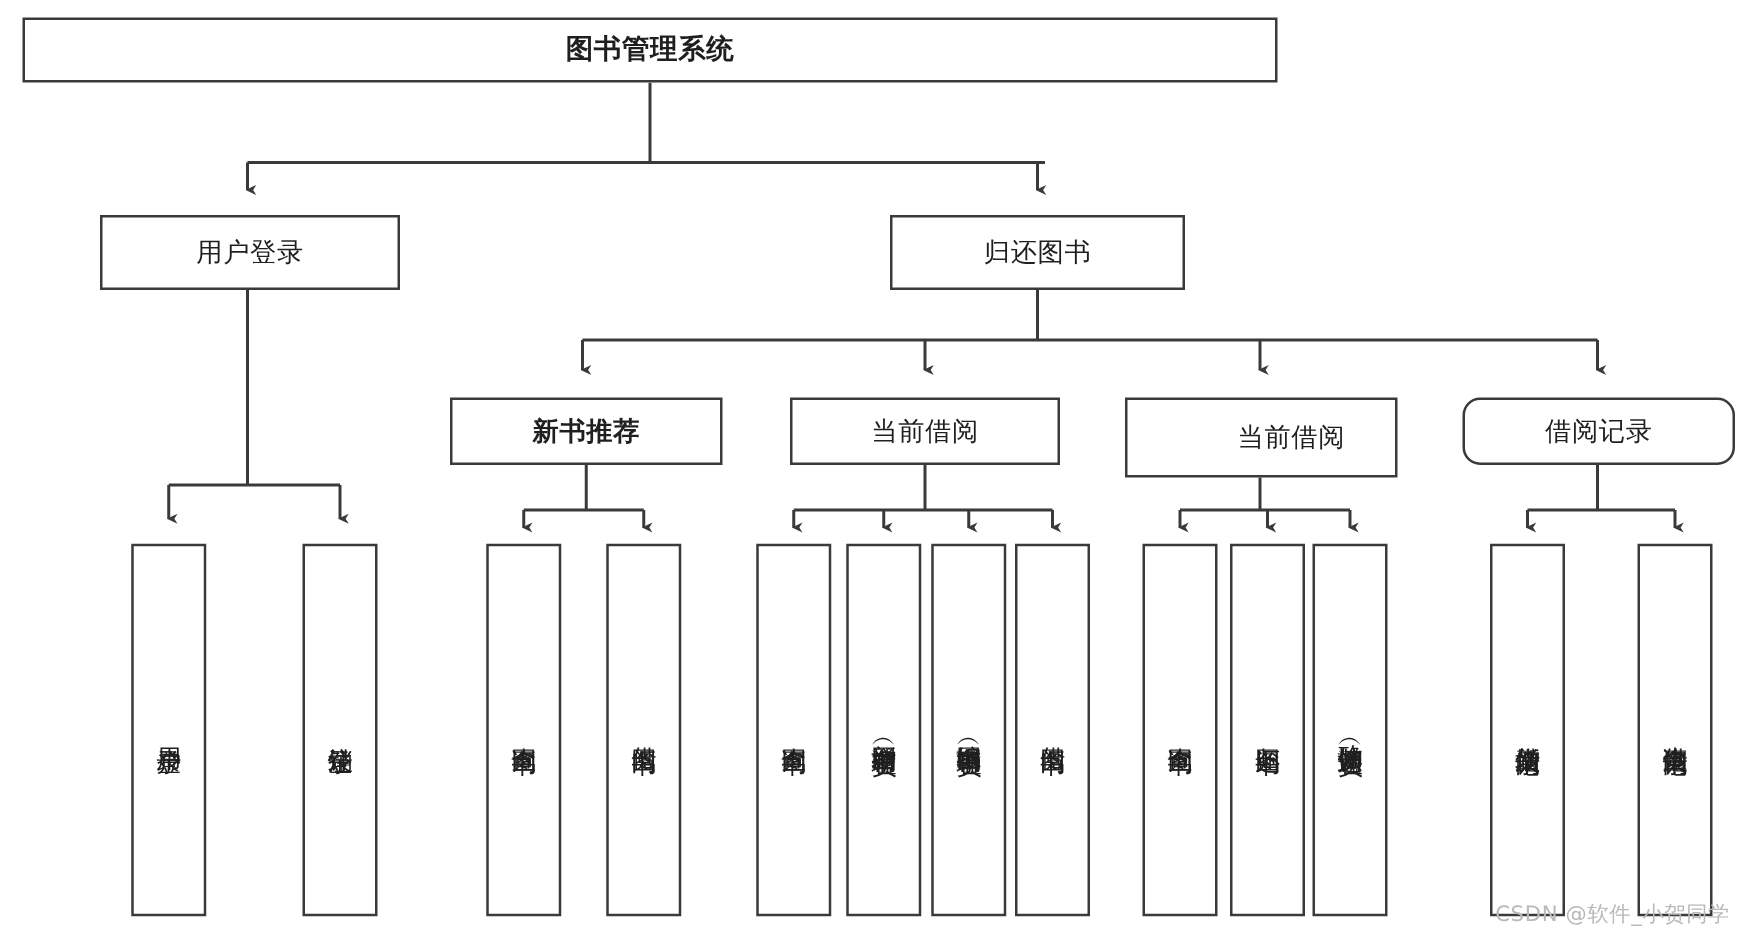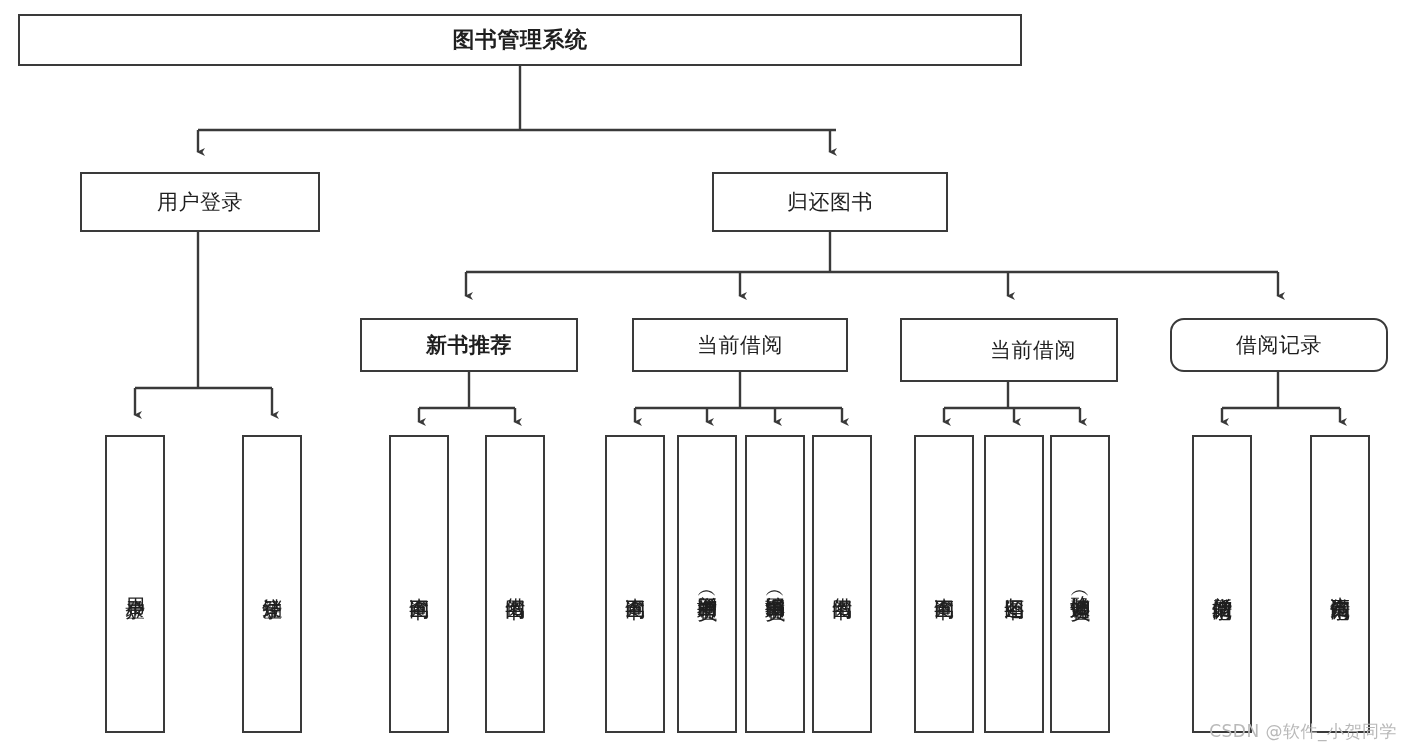--- a/index.html
+++ b/index.html
@@ -61,21 +61,21 @@
   .node.v .label {
     writing-mode: vertical-rl;
     text-orientation: upright;
     font-size: 20px;
     line-height: 1.18;
     letter-spacing: 1px;
     max-height: 100%;
   }
   #watermark {
     position: absolute;
-    right: 8px;
+    right: 21px;
     bottom: 4px;
     font-size: 17px;
     color: #b9b9b9;
     letter-spacing: 0.5px;
     z-index: 5;
     white-space: nowrap;
     font-family: "DejaVu Sans", "Liberation Sans", sans-serif;
   }
 </style>
 </head>

